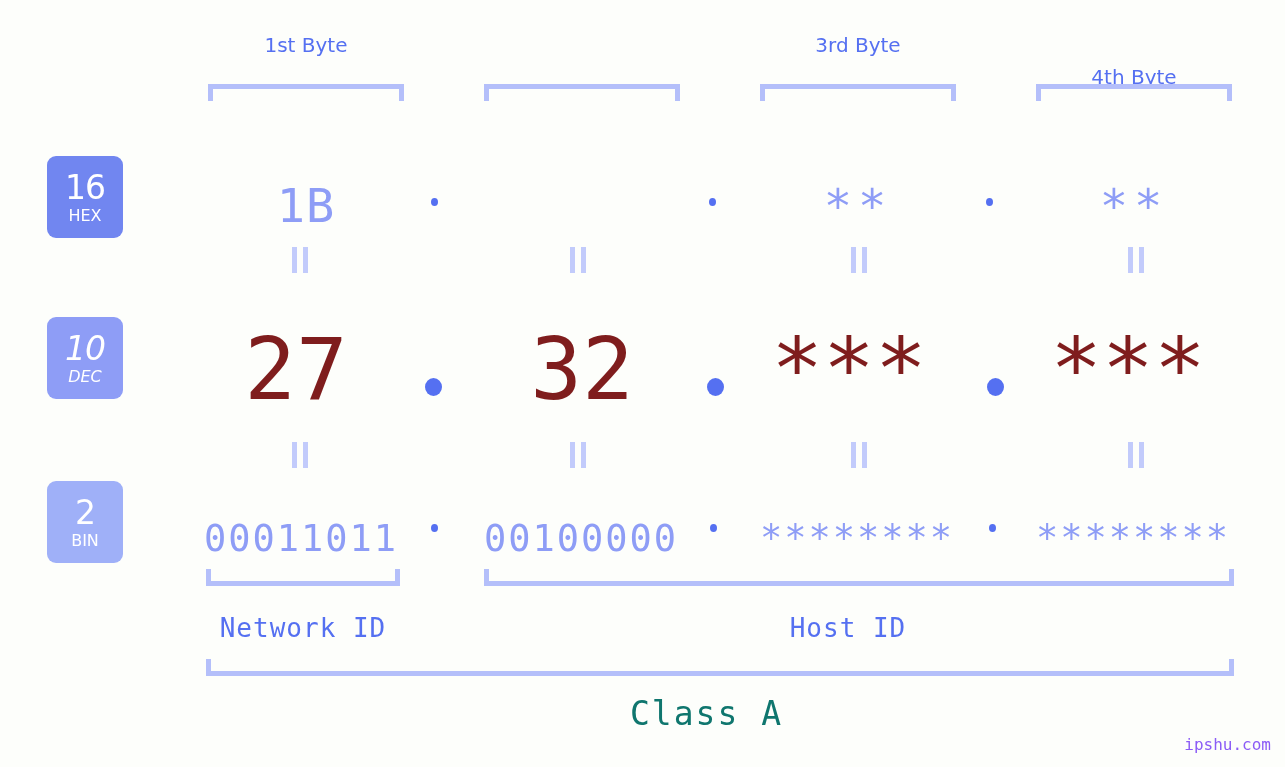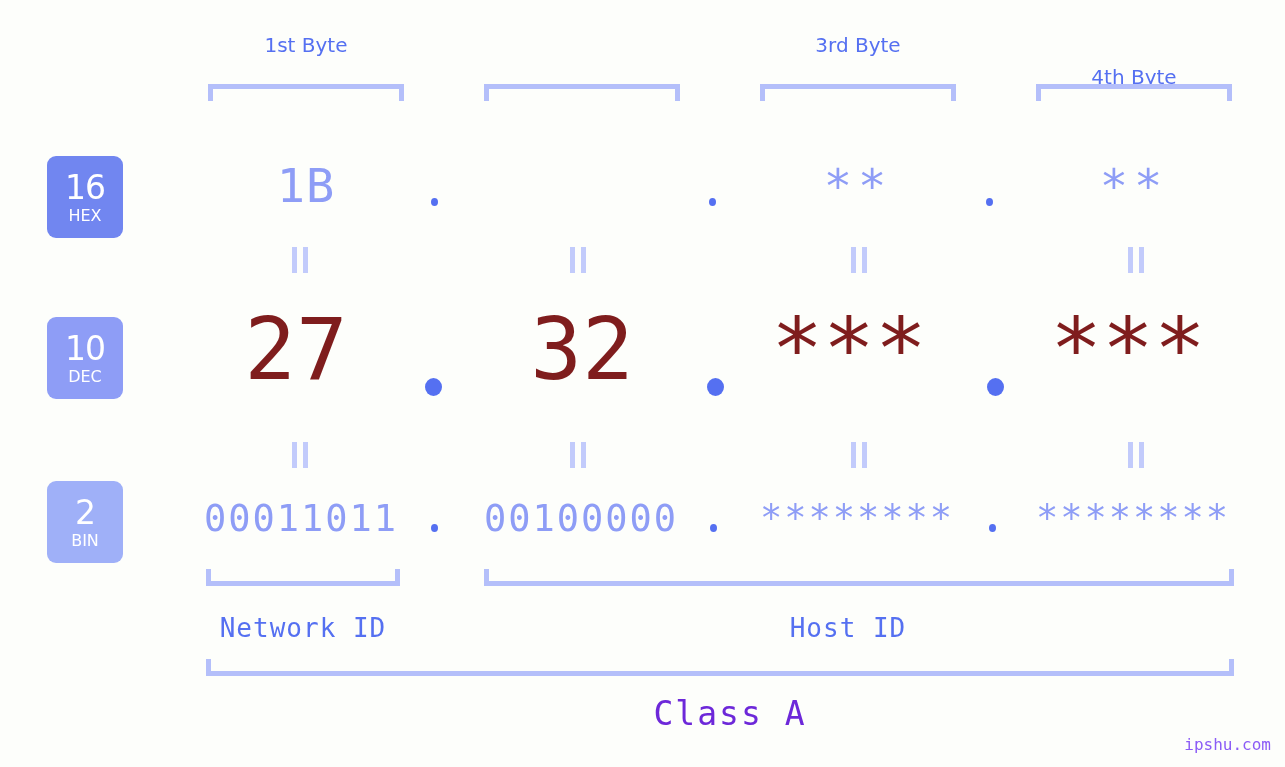--- a/index.html
+++ b/index.html
@@ -80,20 +80,21 @@
     margin-top: 4px;
     letter-spacing: 0px;
   }
 
   
   .cell {
     position: absolute;
     text-align: center;
     white-space: nowrap;
     font-family: "DejaVu Sans Mono", monospace;
+    margin-top: 20px;
   }
 
   .hex-val {
     font-size: 47px;
     color: #8e9df6;
     letter-spacing: 1px;
   }
   .hex-star {
     font-size: 47px;
     color: #8e9df6;
@@ -143,25 +144,25 @@
     position: absolute;
     text-align: center;
     white-space: nowrap;
     font-family: "DejaVu Sans Mono", monospace;
     font-size: 26px;
     color: #5570f1;
     letter-spacing: 1px;
   }
   .class-label {
     position: absolute;
-    text-align: center;
+    text-align: left;
     white-space: nowrap;
     font-family: "DejaVu Sans Mono", monospace;
     font-size: 33px;
-    color: #6d28d9;
+    color: #0f766e;
     letter-spacing: 2px;
   }
 
   .watermark {
     position: absolute;
     right: 14px;
     bottom: 13px;
     font-family: "DejaVu Sans Mono", monospace;
     font-size: 16px;
     color: #8b5cf6;
@@ -179,21 +180,21 @@
 
   <div class="bracket-top" style="left:208px; top:84px; width:196px;"></div>
   <div class="bracket-top" style="left:484px; top:84px; width:196px;"></div>
   <div class="bracket-top" style="left:760px; top:84px; width:196px;"></div>
   <div class="bracket-top" style="left:1036px; top:84px; width:196px;"></div>
 
   <div class="badge" style="top:156px; background:#7186f0;">
     <span class="num">16</span>
     <span class="nm">HEX</span>
   </div>
-  <div class="badge" style="top:317px; background:#8e9df6;">
+  <div class="badge" style="top:317px; background:#8e9df6;font-style:italic;">
     <span class="num">10</span>
     <span class="nm">DEC</span>
   </div>
   <div class="badge" style="top:481px; background:#9fb0f8;">
     <span class="num">2</span>
     <span class="nm">BIN</span>
   </div>
 
   <div class="cell hex-val" style="left:206px; top:158px; width:200px;">1B</div>
   <div class="cell hex-star" style="left:758px; top:158px; width:200px;">**</div>

